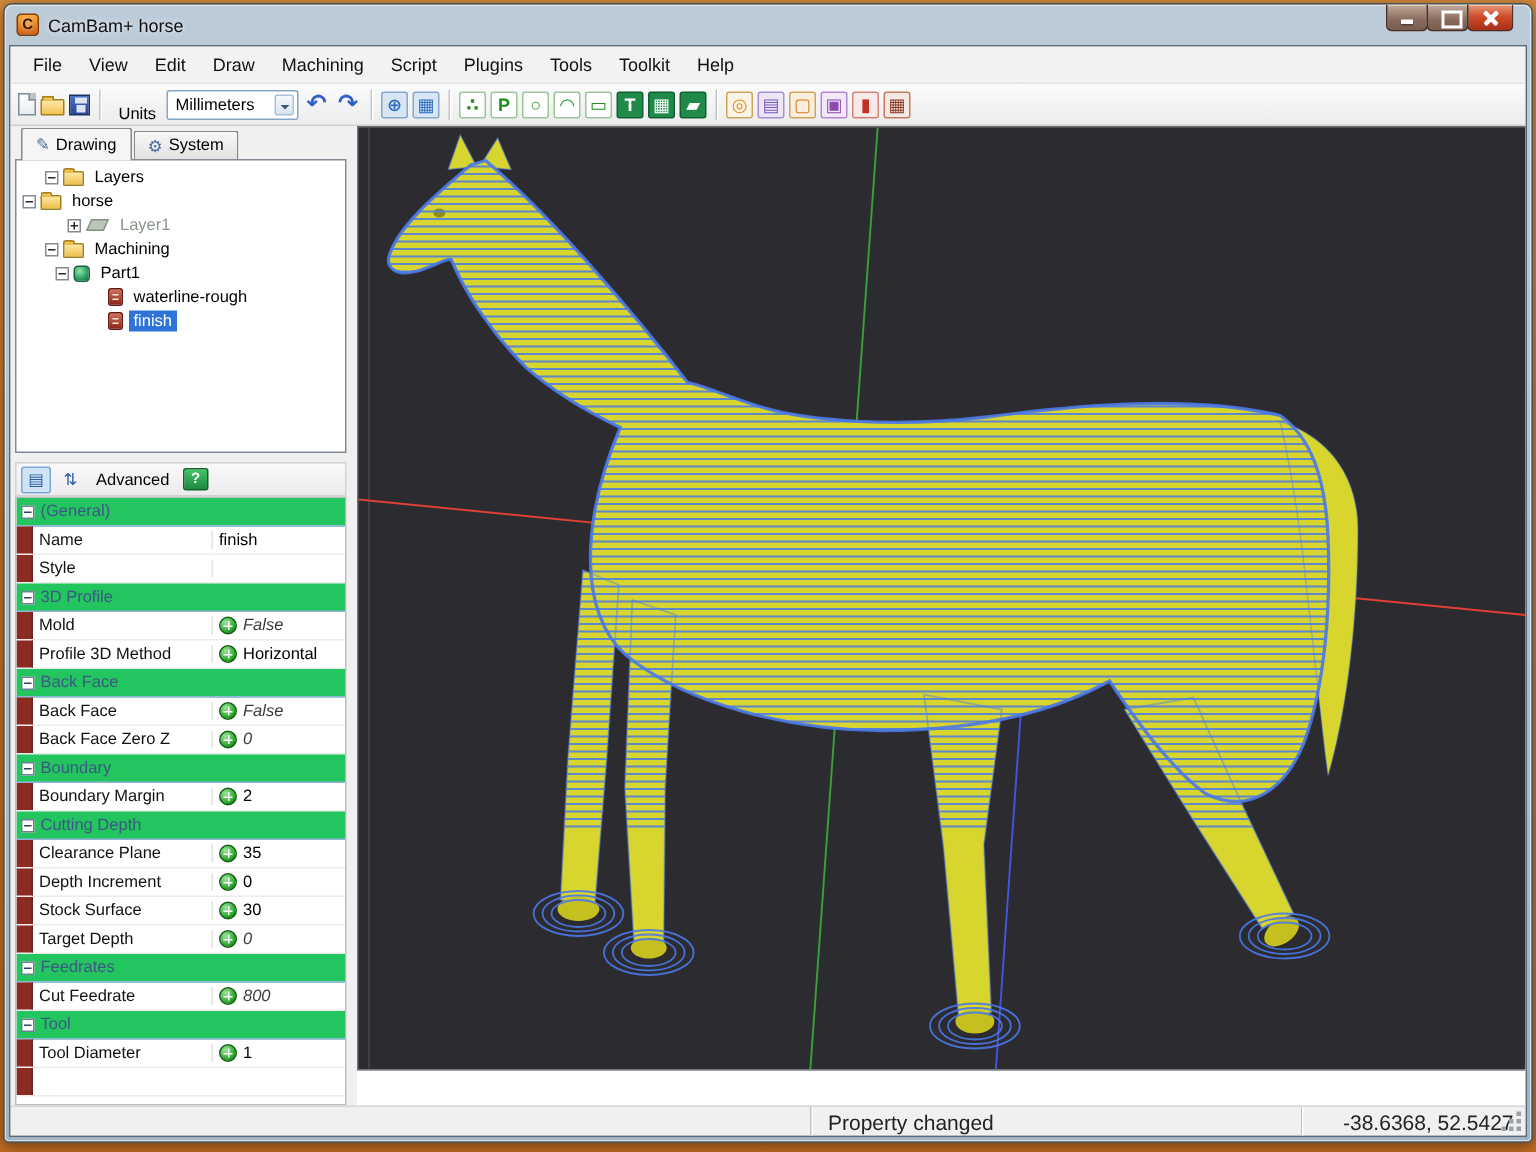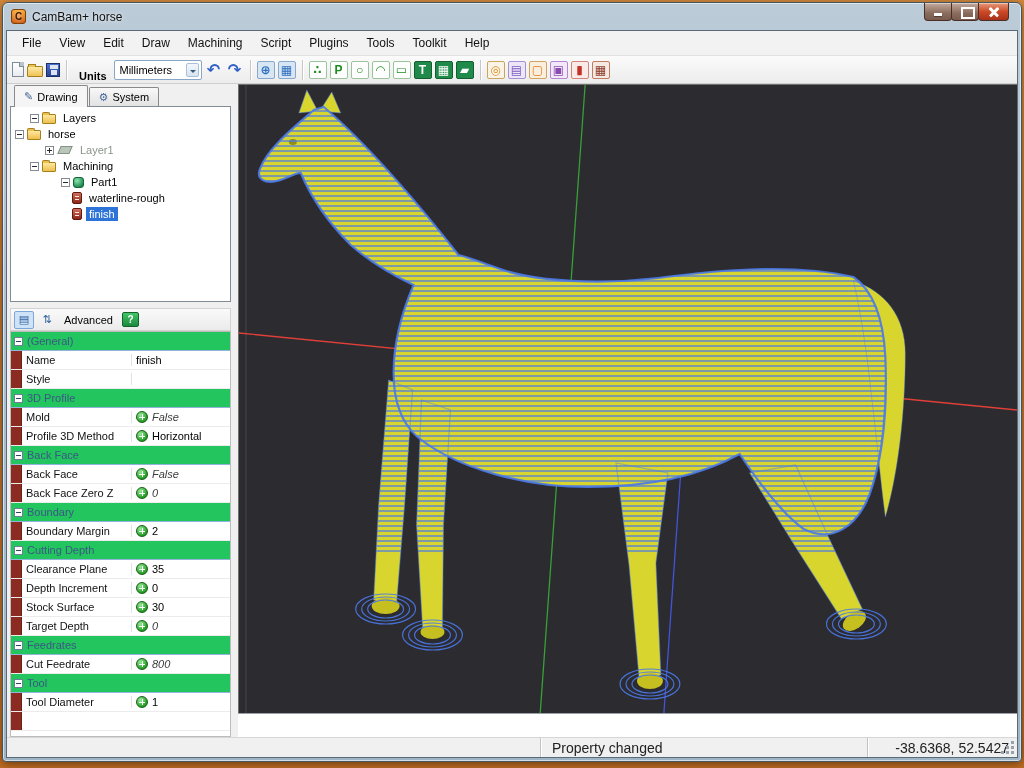--- a/index.html
+++ b/index.html
@@ -32,21 +32,21 @@
 
 .menubar{height:25px;background:#f2f2f2;border-bottom:1px solid #e2e2e2;display:flex;align-items:center;padding:0 6px;}
 .menu-item{padding:3px 9px;color:#111;white-space:nowrap;}
 .toolbar{height:28px;background:linear-gradient(#fbfbfb,#ececec);border-bottom:1px solid #cfcfcf;
  display:flex;align-items:center;padding:0 5px;gap:3px;}
 .tb-sep{width:1px;height:20px;background:#c6c6c6;margin:0 3px;box-shadow:1px 0 0 #fff;flex:none;}
 .tb-btn{display:flex;align-items:center;justify-content:center;flex:none;}
 .tb-glyph{min-width:18px;height:18px;display:flex;align-items:center;justify-content:center;font-size:12px;line-height:1;
  border-radius:2px;padding:0 2px;font-weight:bold;}
 .tb-glyph.plain{font-size:16px;background:none!important;border:none!important;}
-.tb-label{font-weight:bold;font-size:11px;margin:12px 4px 0 6px;}
+.tb-label{font-weight:normal;font-size:11px;margin:12px 4px 0 6px;}
 .tb-select{width:88px;height:20px;background:#fff;border:1px solid #88a6c8;border-radius:2px;font-size:11px;
  display:flex;align-items:center;padding:0 16px 0 5px;position:relative;flex:none;}
 .tb-select-text{overflow:hidden;white-space:nowrap;}
 .tb-select-arrow{position:absolute;right:2px;top:2px;bottom:2px;width:13px;background:linear-gradient(#f4f8fc,#d8e4f0);
  border:1px solid #a8c0d8;border-radius:2px;}
 .tb-select-arrow::after{content:"";position:absolute;left:3px;top:6px;border:3px solid transparent;border-top-color:#3a5a7a;}
 .icon-page{width:12px;height:15px;background:linear-gradient(#ffffff,#e8ecf0);border:1px solid #7f8c98;position:relative;}
 .icon-page::before{content:"";position:absolute;right:-1px;top:-1px;width:4px;height:4px;background:#b8c4d0;
  border-left:1px solid #7f8c98;border-bottom:1px solid #7f8c98;}
 .icon-folder{width:16px;height:11px;margin-top:3px;background:linear-gradient(#ffe9a6,#efc254);border:1px solid #a5801e;border-radius:1px;position:relative;}
@@ -90,21 +90,21 @@
 .pt-btn.active{background:#cfe3f7;border-color:#7da7d8;}
 .pt-label{font-size:11px;margin:0 4px;}
 .pt-help{width:17px;height:15px;margin-left:2px;background:linear-gradient(#43c568,#1d8a3e);border:1px solid #13642a;
  border-radius:2px;color:#fff;font-size:10px;font-weight:bold;display:flex;align-items:center;justify-content:center;}
 .prop-grid{flex:1;background:#fff;border:1px solid #bcbcbc;margin-right:2px;overflow:hidden;font-size:11px;}
 .pg-cat{height:19px;background:#22c55e;color:#3c5884;display:flex;align-items:center;gap:4px;padding-left:3px;border-bottom:1px solid #93b4da;}
 .pg-collapse{width:9px;height:9px;background:#fff;border:1px solid #6e7f96;position:relative;flex:none;}
 .pg-collapse::before{content:"";position:absolute;left:1px;right:1px;top:3px;height:1px;background:#30455f;}
 .pg-row{height:19px;display:flex;align-items:center;border-bottom:1px solid #ececec;}
 .pg-gutter{width:11px;align-self:stretch;background:#8c2b22;border-right:1px solid #6e1f18;flex:none;}
-.pg-label{width:110px;padding-left:4px;border-right:1px solid #e2e2e2;white-space:nowrap;overflow:hidden;color:#111;}
+.pg-label{width:120px;padding-left:4px;border-right:1px solid #e2e2e2;white-space:nowrap;overflow:hidden;color:#111;}
 .pg-value{flex:1;display:flex;align-items:center;padding-left:4px;white-space:nowrap;overflow:hidden;height:100%;}
 .pg-vtext.italic{font-style:italic;color:#3c3c3c;}
 .pg-plus{width:12px;height:12px;border-radius:50%;flex:none;margin-right:4px;position:relative;
  background:radial-gradient(circle at 35% 30%,#9ae89a,#22a022 70%,#187018);border:1px solid #156015;}
 .pg-plus::before{content:"";position:absolute;left:2px;right:2px;top:4.5px;height:1.5px;background:#fff;}
 .pg-plus::after{content:"";position:absolute;top:2px;bottom:2px;left:4.5px;width:1.5px;background:#fff;}
 
 
 .v-splitter{width:5px;background:#f0f0f0;flex:none;}
 .right-col{flex:1;display:flex;flex-direction:column;min-width:0;}
@@ -253,21 +253,21 @@
               <div class="t-row" style="padding-left: 34px;">
                 <span class="t-exp plus"></span>
                 <span class="t-icon t-layer dim"></span>
                 <span class="t-label dim">Layer1</span>
               </div>
               <div class="t-row" style="padding-left: 19px;">
                 <span class="t-exp"></span>
                 <span class="t-icon t-folder"></span>
                 <span class="t-label">Machining</span>
               </div>
-              <div class="t-row" style="padding-left: 50px;">
+              <div class="t-row" style="padding-left: 26px;">
                 <span class="t-exp"></span>
                 <span class="t-icon t-part"></span>
                 <span class="t-label">Part1</span>
               </div>
               <div class="t-row" style="padding-left: 49px;">
                 <span class="t-exp-spacer"></span>
                 <span class="t-icon t-mop"></span>
                 <span class="t-label">waterline-rough</span>
               </div>
               <div class="t-row" style="padding-left: 49px;">

